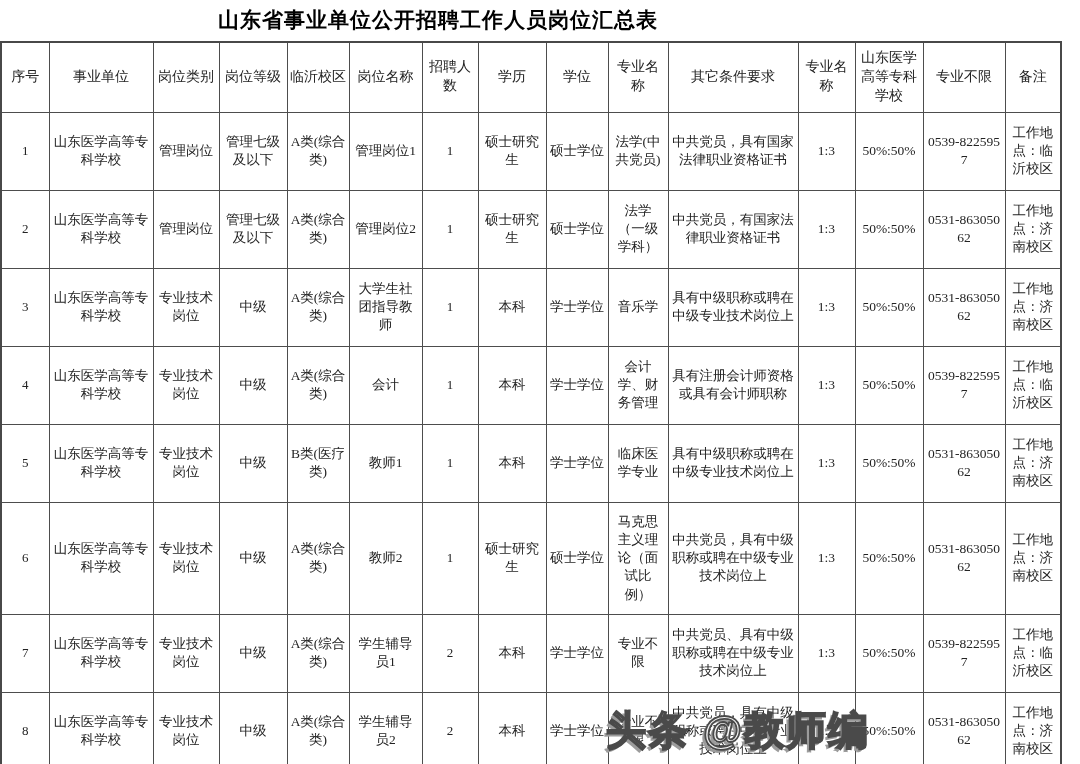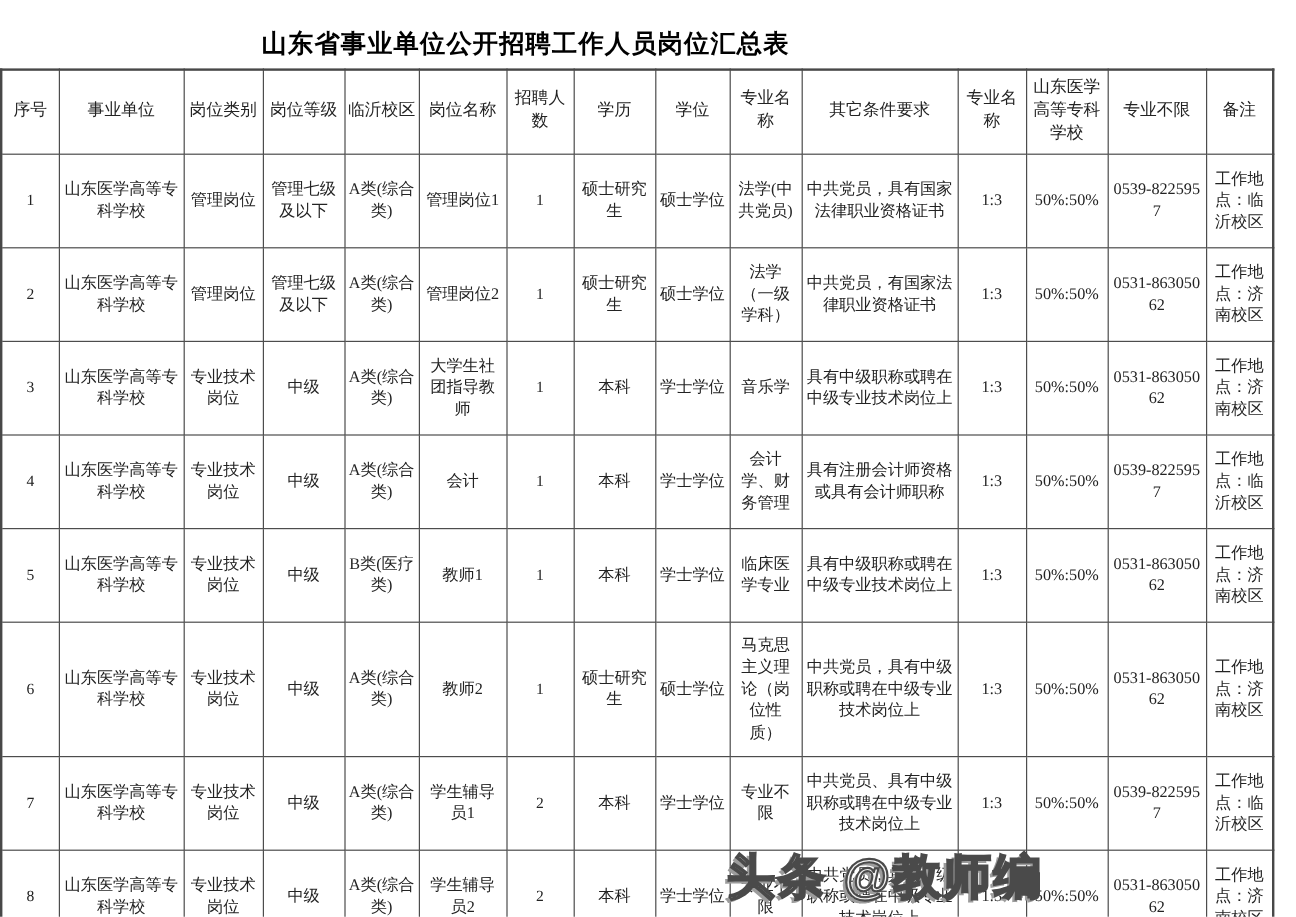--- a/index.html
+++ b/index.html
@@ -4,21 +4,21 @@
 <style>
   * { box-sizing: border-box; margin: 0; padding: 0; }
   html, body {
     width: 1080px; height: 764px;
     background: #ffffff;
     font-family: "Liberation Serif", "DejaVu Serif", serif;
     color: #1f1f1f;
     overflow: hidden;
     position: relative;
   }
-  .page { width: 876px; height: 764px; position: relative; padding-top: 22px; }
+  .page { width: 876px; height: 764px; position: relative; padding-top: 6px; }
   .doc-title {
     text-align: center;
     font-size: 21px;
     font-weight: bold;
     color: #000000;
     letter-spacing: 1px;
     margin-bottom: 7px;
     font-family: "Liberation Serif", "DejaVu Serif", serif;
   }
   table.jobs {
@@ -193,21 +193,21 @@
         <tr>
           <td class="num">6</td>
           <td>山东医学高等专科学校</td>
           <td>专业技术岗位</td>
           <td>中级</td>
           <td>A类(综合类)</td>
           <td>教师2</td>
           <td class="num">1</td>
           <td>硕士研究生</td>
           <td>硕士学位</td>
-          <td>马克思主义理论（岗位性质）</td>
+          <td>马克思主义理论（面试比例）</td>
           <td>中共党员，具有中级职称或聘在中级专业技术岗位上</td>
           <td>1:3</td>
           <td>50%:50%</td>
           <td>0531-86305062</td>
           <td>工作地点：济南校区</td>
         </tr>
         <tr>
           <td class="num">7</td>
           <td>山东医学高等专科学校</td>
           <td>专业技术岗位</td>

